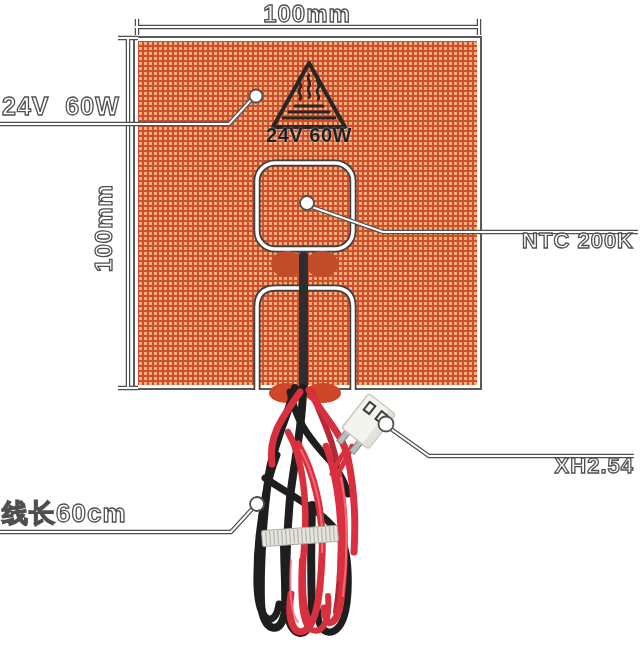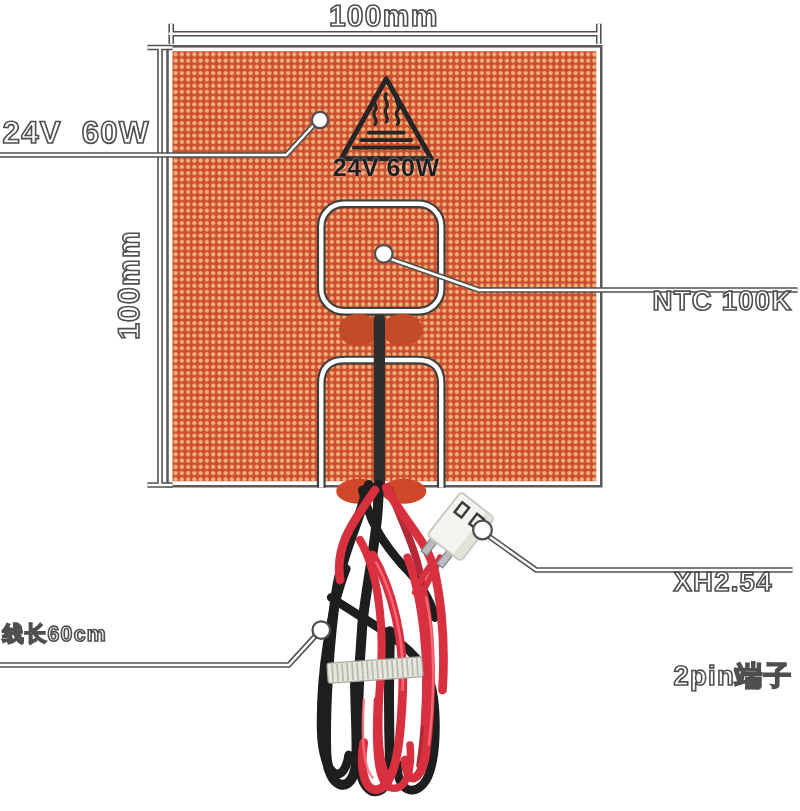--- a/index.html
+++ b/index.html
@@ -12,21 +12,21 @@
        border:3px solid #ffffff;outline:2px solid #5a5a5a;}
   .overlay{position:absolute;left:0;top:0;width:640px;height:649px;}
   .callout{position:absolute;font-weight:700;color:#ffffff;
            -webkit-text-stroke:1.3px #4f4f4f;letter-spacing:1px;white-space:pre;}
   .dim-top{left:237px;top:0px;width:140px;text-align:center;font-size:24px;}
   .dim-left{left:59px;top:214px;width:90px;height:28px;text-align:center;font-size:24px;
             transform:rotate(-90deg);}
   .power{left:2px;top:92px;font-size:25px;}
   .ntc{right:6px;top:178px;text-align:right;font-size:22px;line-height:25px;}
   .xh{right:6px;top:403px;font-size:22px;line-height:25px;}
-  .cable{left:2px;top:496px;font-size:17px;}
+  .cable{left:2px;top:496px;font-size:26px;}
   .pad-marking{position:absolute;left:247px;top:124px;width:124px;text-align:center;
                font-size:20px;font-weight:700;color:#1f1f1f;-webkit-text-stroke:0;
                text-shadow:0 0 2px rgba(255,255,255,.85);letter-spacing:0.5px;white-space:pre;}
   
   .ol-d{stroke:#4f4f4f;stroke-width:4.5;fill:none;}
   .ol-w{stroke:#ffffff;stroke-width:2;fill:none;}
   .pocket-d{stroke:#3f3f3f;stroke-width:7;fill:none;}
   .pocket-w{stroke:#ffffff;stroke-width:3.5;fill:none;}
   .dot{fill:#ffffff;stroke:#4f4f4f;stroke-width:1.8;}
 </style>
@@ -133,22 +133,21 @@
     <circle class="dot" cx="256" cy="96" r="6.5"></circle>
     <circle class="dot" cx="307" cy="203" r="7"></circle>
     <circle class="dot" cx="386" cy="424" r="7.5"></circle>
     <circle class="dot" cx="257" cy="504" r="7"></circle>
   </svg>
 
   <div class="callout dim-top">100mm</div>
   <div class="callout dim-left">100mm</div>
   <div class="callout power">24V  60W</div>
   <div class="callout ntc">
-    <div>NTC 100K</div>
+    <div>NTC 200K</div>
   </div>
   <div class="callout xh">
     <div>XH2.54</div>
-    <div>2pin端子</div>
   </div>
   <div class="callout cable">线长60cm</div>
   <div class="pad-marking">24V 60W</div>
 
 </div>
 
 </body></html>

